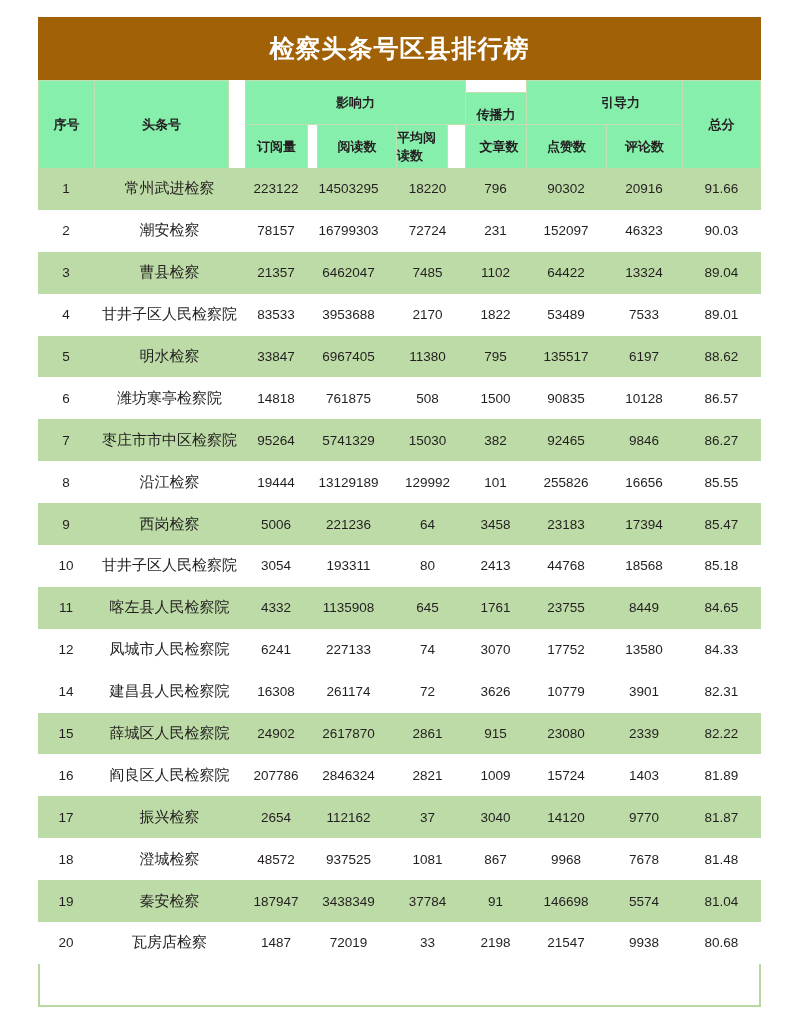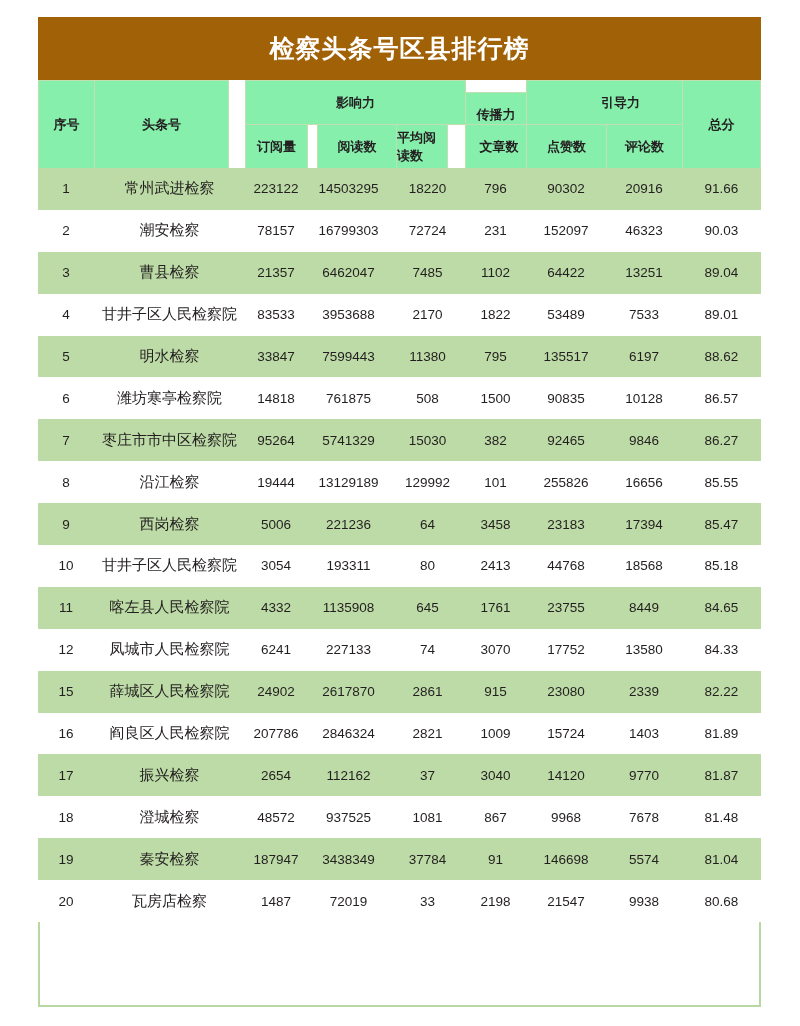--- a/index.html
+++ b/index.html
@@ -65,39 +65,39 @@
       <div class="cell c8">90.03</div>
     </div>
     <div class="row even">
       <div class="cell c0">3</div>
       <div class="cell c1 name">曹县检察</div>
       <div class="cell c2">21357</div>
       <div class="cell c3">6462047</div>
       <div class="cell c4">7485</div>
       <div class="cell c5">1102</div>
       <div class="cell c6">64422</div>
-      <div class="cell c7">13251</div>
+      <div class="cell c7">13324</div>
       <div class="cell c8">89.04</div>
     </div>
     <div class="row odd">
       <div class="cell c0">4</div>
       <div class="cell c1 name">甘井子区人民检察院</div>
       <div class="cell c2">83533</div>
       <div class="cell c3">3953688</div>
       <div class="cell c4">2170</div>
       <div class="cell c5">1822</div>
       <div class="cell c6">53489</div>
       <div class="cell c7">7533</div>
       <div class="cell c8">89.01</div>
     </div>
     <div class="row even">
       <div class="cell c0">5</div>
       <div class="cell c1 name">明水检察</div>
       <div class="cell c2">33847</div>
-      <div class="cell c3">7599443</div>
+      <div class="cell c3">6967405</div>
       <div class="cell c4">11380</div>
       <div class="cell c5">795</div>
       <div class="cell c6">135517</div>
       <div class="cell c7">6197</div>
       <div class="cell c8">88.62</div>
     </div>
     <div class="row odd">
       <div class="cell c0">6</div>
       <div class="cell c1 name">潍坊寒亭检察院</div>
       <div class="cell c2">14818</div>
@@ -167,20 +167,31 @@
       <div class="cell c0">12</div>
       <div class="cell c1 name">凤城市人民检察院</div>
       <div class="cell c2">6241</div>
       <div class="cell c3">227133</div>
       <div class="cell c4">74</div>
       <div class="cell c5">3070</div>
       <div class="cell c6">17752</div>
       <div class="cell c7">13580</div>
       <div class="cell c8">84.33</div>
     </div>
+    <div class="row odd">
+      <div class="cell c0">14</div>
+      <div class="cell c1 name">建昌县人民检察院</div>
+      <div class="cell c2">16308</div>
+      <div class="cell c3">261174</div>
+      <div class="cell c4">72</div>
+      <div class="cell c5">3626</div>
+      <div class="cell c6">10779</div>
+      <div class="cell c7">3901</div>
+      <div class="cell c8">82.31</div>
+    </div>
     <div class="row even">
       <div class="cell c0">15</div>
       <div class="cell c1 name">薛城区人民检察院</div>
       <div class="cell c2">24902</div>
       <div class="cell c3">2617870</div>
       <div class="cell c4">2861</div>
       <div class="cell c5">915</div>
       <div class="cell c6">23080</div>
       <div class="cell c7">2339</div>
       <div class="cell c8">82.22</div>

